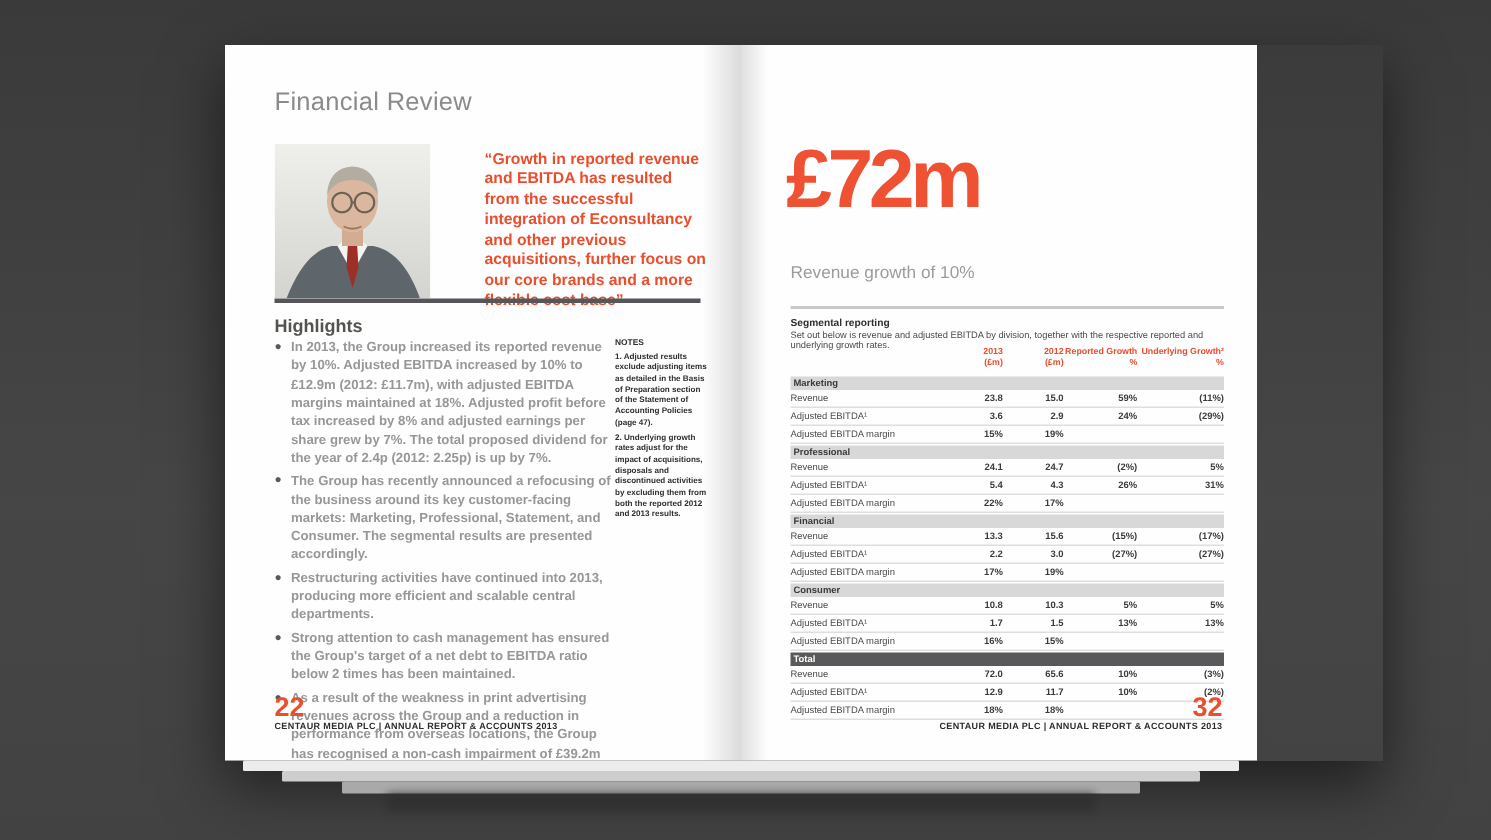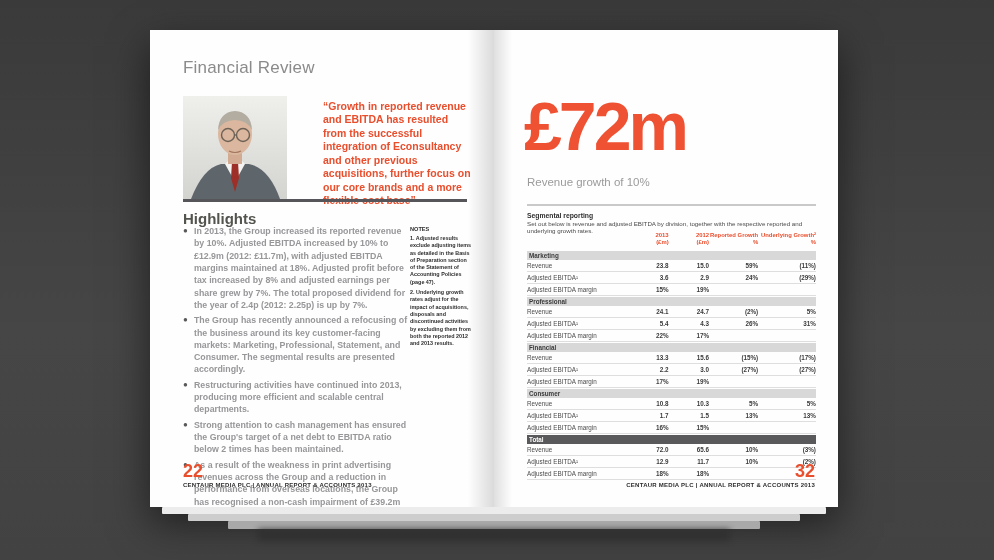--- a/index.html
+++ b/index.html
@@ -3,21 +3,21 @@
 <meta charset="utf-8">
 <style>
   * { margin:0; padding:0; box-sizing:border-box; }
   html,body { width:994px; height:560px; overflow:hidden; }
   body {
     font-family:"Liberation Sans","DejaVu Sans",sans-serif;
     background:linear-gradient(180deg,#3a3a3a 0%,#464646 60%,#424242 100%);
     position:relative;
   }
   .book {
-    position:absolute; left:150px; top:30px; width:688px; height:477px;
+    position:absolute; left:150px; top:30px; width:772px; height:477px;
     display:flex; box-shadow:0 16px 38px rgba(0,0,0,.55);
   }
   .page { width:344px; height:477px; background:#fefefe; position:relative; }
   .page.left::after {
     content:""; position:absolute; top:0; right:0; width:26px; height:100%;
     background:linear-gradient(to right,rgba(0,0,0,0),rgba(0,0,0,.14)); pointer-events:none;
   }
   .page.right::before {
     content:""; position:absolute; top:0; left:0; width:18px; height:100%;
     background:linear-gradient(to right,rgba(0,0,0,.12),rgba(0,0,0,0)); pointer-events:none;
@@ -30,41 +30,41 @@
   .stack.s4 { left:258px; top:529px; width:472px; height:12px; background:#2f2f2f; filter:blur(3px); opacity:.8; }
 
   
   .fr-title { position:absolute; left:33px; top:28px; font-size:17px; color:#8b8b8b; letter-spacing:.2px; }
   .portrait { position:absolute; left:33px; top:66px; width:104px; height:103px; overflow:hidden; }
   .quote {
     position:absolute; left:173px; top:70px; width:148px;
     font-size:10.5px; font-weight:bold; color:#e94e2d; line-height:1.28;
   }
   .rule-dark { position:absolute; left:33px; top:169px; width:284px; height:3px; background:#55555a; }
-  .hl-title { position:absolute; left:33px; top:180px; font-size:15px; font-weight:bold; color:#54544f; }
+  .hl-title { position:absolute; left:33px; top:180px; font-size:12px; font-weight:bold; color:#54544f; }
   .hl-list { position:absolute; left:33px; top:195px; width:228px; list-style:none; }
   .hl-list li {
     position:relative; padding-left:11px; margin-bottom:3px;
     font-size:8.8px; font-weight:bold; color:#97979a; line-height:1.4;
   }
   .hl-list li .bul { position:absolute; left:0; top:0; color:#59595c; font-size:8px; }
   .notes { position:absolute; left:260px; top:196px; width:63px; }
   .notes .nt { font-size:5.6px; font-weight:bold; color:#2e2e2e; margin-bottom:3px; }
   .notes ol { list-style:none; }
   .notes li { font-size:5.4px; font-weight:bold; color:#2e2e2e; line-height:1.35; margin-bottom:3px; }
   .pagenum { position:absolute; font-size:18px; font-weight:bold; color:#e94e2d; }
   .pagenum.pl { left:33px; top:431px; }
   .pagenum.pr { right:23px; top:431px; text-align:right; }
   .pfoot { position:absolute; font-size:6px; font-weight:bold; color:#2c2c2c; letter-spacing:.25px; }
   .pfoot.pl { left:33px; top:452px; }
   .pfoot.pr { right:23px; top:452px; text-align:right; }
 
   
   .bignum {
-    position:absolute; left:30px; top:62px; font-size:68px; font-weight:bold;
+    position:absolute; left:30px; top:62px; font-size:55px; font-weight:bold;
     color:#ee5233; letter-spacing:-3px; line-height:1;
   }
   .bigcap { position:absolute; left:33px; top:146px; font-size:11.5px; color:#9b9b9b; }
   .rule-light { position:absolute; left:33px; top:174px; width:289px; height:2px; background:#c9c9c9; }
   .seg-title { position:absolute; left:33px; top:182px; font-size:6.8px; font-weight:bold; color:#2e2e2e; }
   .seg-intro { position:absolute; left:33px; top:190px; width:289px; font-size:6.2px; color:#4a4a4a; }
   .segtable { position:absolute; left:33px; top:202px; width:289px; }
   .trow { display:flex; align-items:flex-end; }
   .trow .c0 { width:35%; text-align:left; }
   .trow .c1 { width:14%; text-align:right; }

